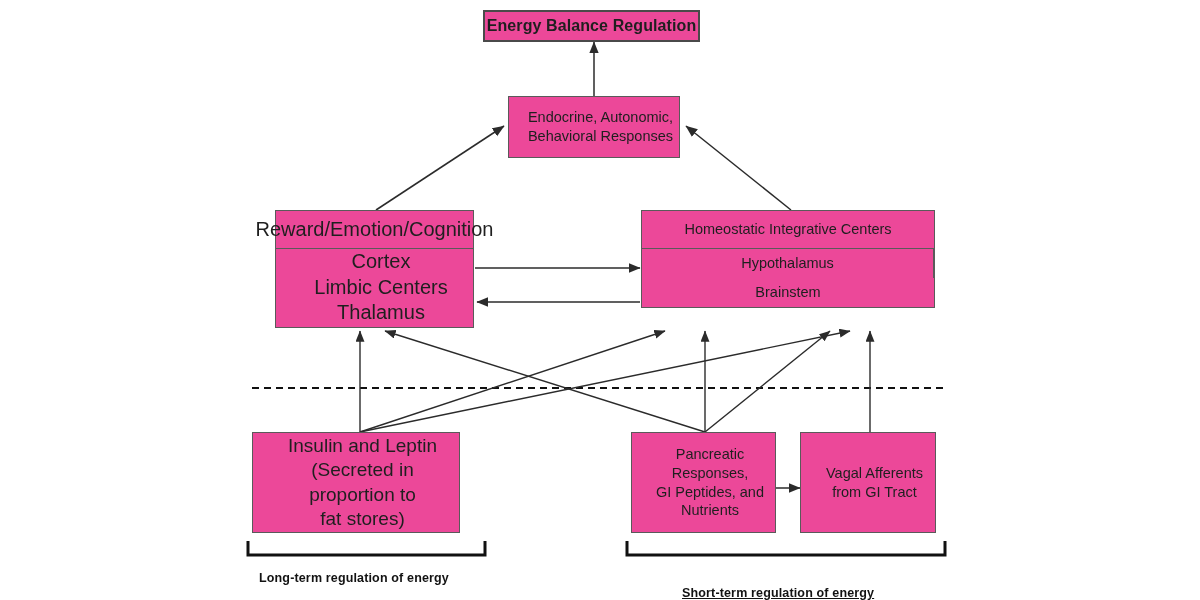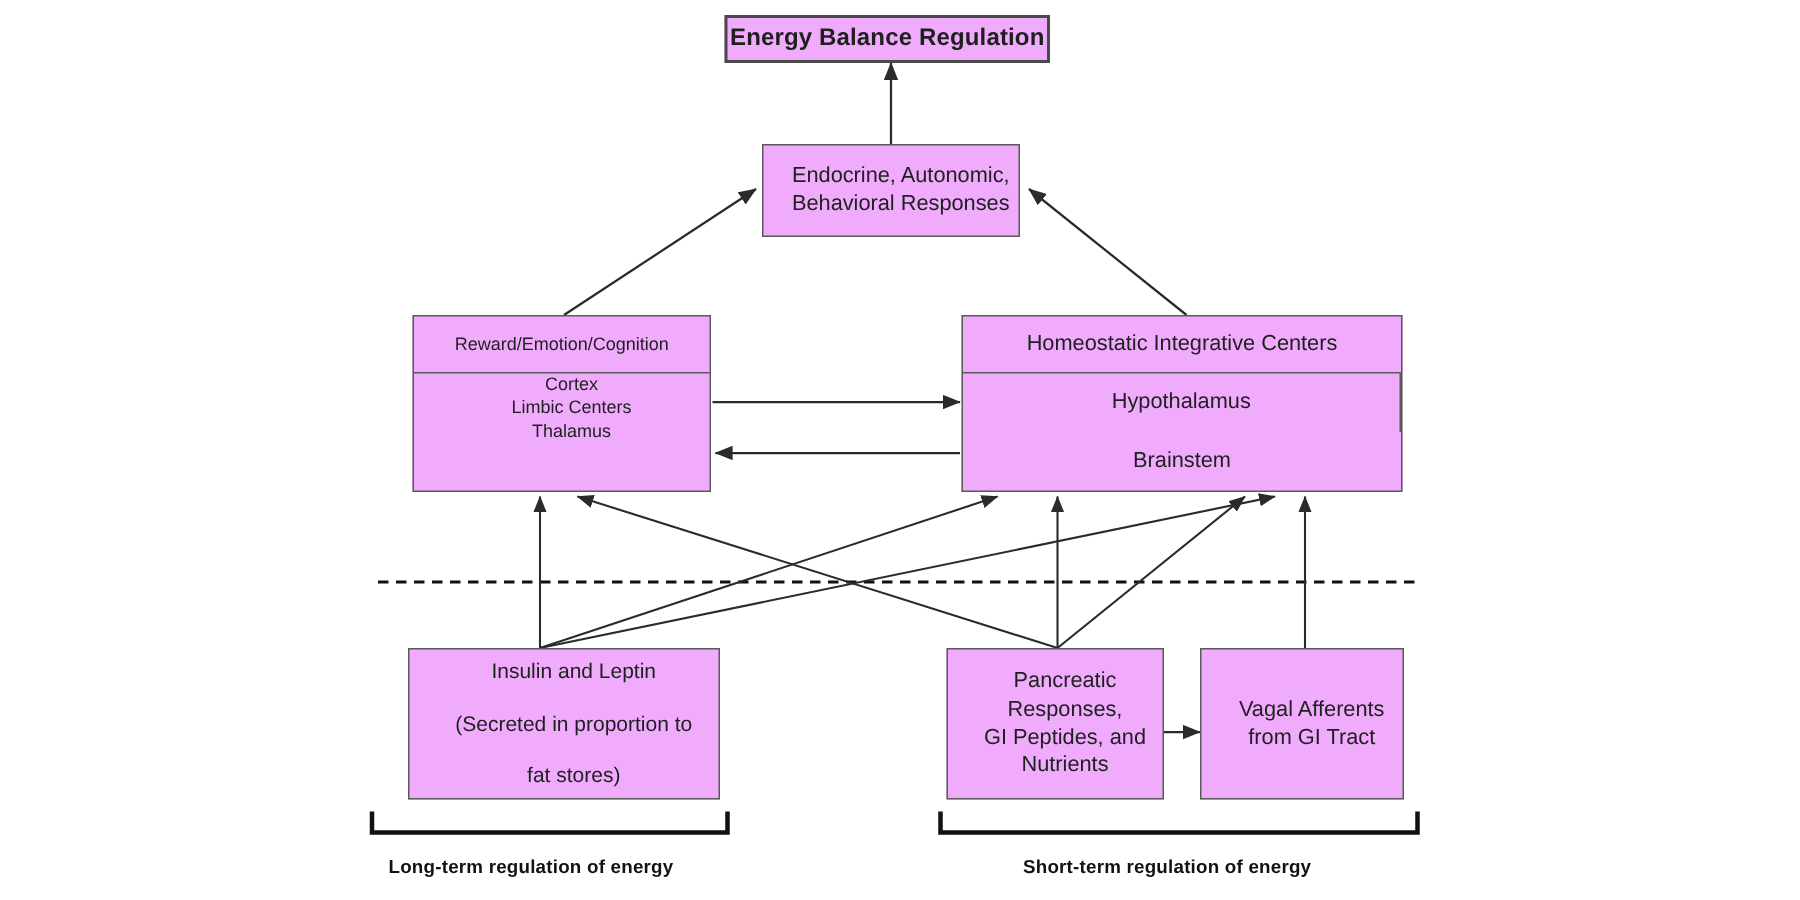--- a/index.html
+++ b/index.html
@@ -23,21 +23,21 @@
     left: 0;
     top: 0;
     width: 1200px;
     height: 600px;
     pointer-events: none;
   }
   .box {
     position: absolute;
     box-sizing: border-box;
     border: 1.6px solid #5a5a5a;
-    background: #f0abfc;
+    background: #ec4899;
     display: flex;
     flex-direction: column;
     align-items: center;
     justify-content: center;
     text-align: center;
     line-height: 1.28;
     color: #1f1f1f;
   }
   .box.title-box {
     border-color: #4a4a4a;
@@ -136,65 +136,65 @@
 
   <div class="box title-box" style="left:483px; top:10px; width:217px; height:32px; font-size:16px;">
     <span>Energy Balance Regulation</span>
   </div>
 
   <div class="box multiline" style="left:508px; top:96px; width:172px; height:62px; font-size:14.5px;">
     <span>Endocrine, Autonomic,</span>
     <span>Behavioral Responses</span>
   </div>
 
-  <div class="box" style="left:275px; top:210px; width:199px; height:118px; font-size:12px;">
+  <div class="box" style="left:275px; top:210px; width:199px; height:118px; font-size:20px;">
     <div class="hdr" style="height:38px;">
       <span>Reward/Emotion/Cognition</span>
     </div>
     <div class="body-region multiline">
       <div>
         <span>Cortex</span>
         <span>Limbic Centers</span>
         <span>Thalamus</span>
       </div>
     </div>
   </div>
 
-  <div class="box" style="left:641px; top:210px; width:294px; height:118px; font-size:14.5px;">
+  <div class="box" style="left:641px; top:210px; width:294px; height:98px; font-size:14.5px;">
     <div class="hdr" style="height:38px;">
       <span>Homeostatic Integrative Centers</span>
     </div>
     <div class="split">
       <div class="half left-half">
         <span>Hypothalamus</span>
       </div>
       <div class="half">
         <span>Brainstem</span>
       </div>
     </div>
   </div>
 
-  <div class="box multiline" style="left:272px; top:432px; width:208px; height:101px; font-size:14px;gap:17px;">
+  <div class="box multiline" style="left:252px; top:432px; width:208px; height:101px; font-size:19px;">
     <span>Insulin and Leptin</span>
     <span>(Secreted in proportion to</span>
     <span>fat stores)</span>
   </div>
 
   <div class="box multiline" style="left:631px; top:432px; width:145px; height:101px; font-size:14.5px;">
     <span>Pancreatic Responses,</span>
     <span>GI Peptides, and</span>
     <span>Nutrients</span>
   </div>
 
   <div class="box multiline" style="left:800px; top:432px; width:136px; height:101px; font-size:14.5px;">
     <span>Vagal Afferents</span>
     <span>from GI Tract</span>
   </div>
 
   <div class="lbl" style="left:259px; top:571px;">
     <span>Long-term regulation of energy</span>
   </div>
 
-  <div class="lbl" style="left:682px; top:571px;">
+  <div class="lbl" style="left:682px; top:586px;text-decoration:underline;">
     <span>Short-term regulation of energy</span>
   </div>
 
 </div>
 
 </body></html>

